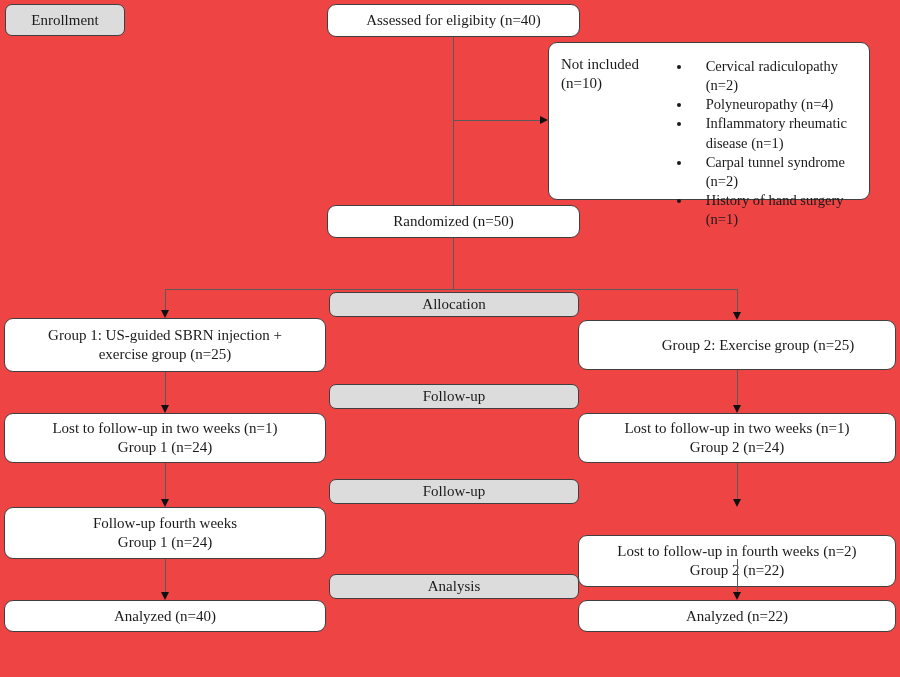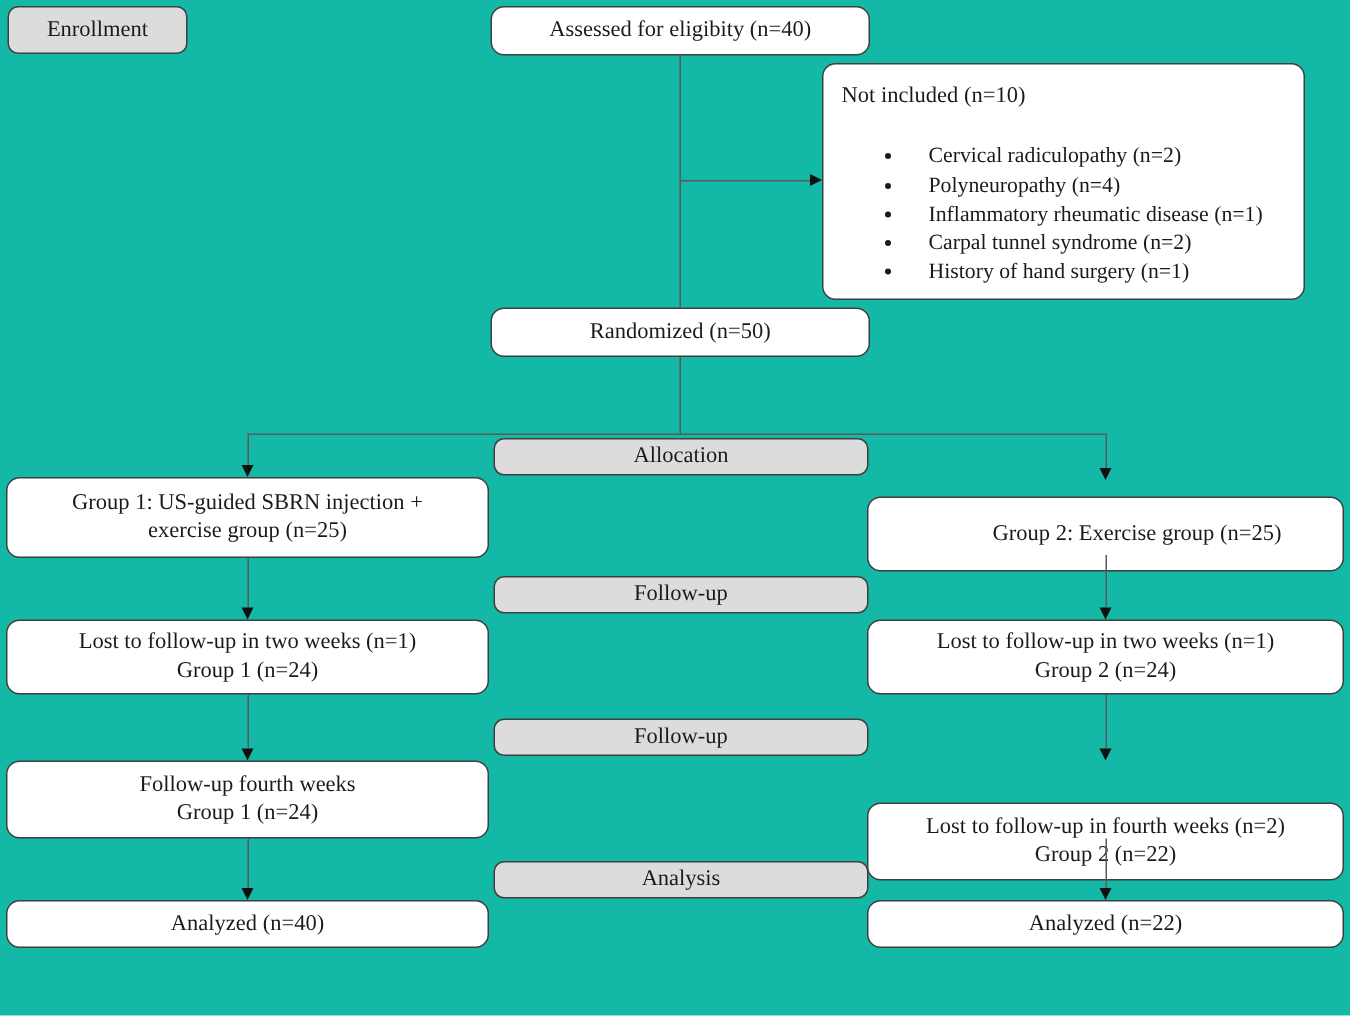--- a/index.html
+++ b/index.html
@@ -11,21 +11,21 @@
   }
   *{box-sizing:border-box;margin:0;padding:0;}
   html,body{background:#ffffff;}
   body{
     font-family:"Liberation Serif","DejaVu Serif",serif;
     color:var(--text_color);
   }
   .canvas{
     position:relative;
     width:900px;height:677px;
-    background:#14b8a6;
+    background:#ef4444;
     overflow:hidden;
   }
   .box{
     position:absolute;
     border:1px solid var(--box_border);
     border-radius:9px;
     background:#ffffff;
     display:flex;
     align-items:center;
     justify-content:center;
@@ -43,21 +43,20 @@
     display:flex;
     align-items:center;
     justify-content:center;
     text-align:center;
     font-size:15px;
   }
   .box.left-align{
     align-items:flex-start;
     justify-content:space-between;
     text-align:left;
-    flex-direction:column;
     padding:12px 10px 8px 12px;
     white-space:normal;
   }
   .box.left-align ul{
     list-style:disc;
     margin-top:2px;
     padding-left:44px;
   }
   .box.left-align li{
     font-size:14.5px;
@@ -108,21 +107,21 @@
         <li>Inflammatory rheumatic disease (n=1)</li>
         <li>Carpal tunnel syndrome (n=2)</li>
         <li>History of hand surgery (n=1)</li>
       </ul>
   </div>
 
   <div class="box" style="left:327px;top:205px;width:253px;height:33px;">Randomized (n=50)</div>
 
   <div class="box" style="left:4px;top:318px;width:322px;height:54px;">Group 1: US-guided SBRN injection +
 exercise group (n=25)</div>
-  <div class="box" style="left:578px;top:331px;width:318px;height:50px;padding-left:48px;">Group 2: Exercise group (n=25)</div>
+  <div class="box" style="left:578px;top:320px;width:318px;height:50px;padding-left:48px;">Group 2: Exercise group (n=25)</div>
 
   <div class="box" style="left:4px;top:413px;width:322px;height:50px;">Lost to follow-up in two weeks (n=1)
 Group 1 (n=24)</div>
   <div class="box" style="left:578px;top:413px;width:318px;height:50px;">Lost to follow-up in two weeks (n=1)
 Group 2 (n=24)</div>
 
   <div class="box" style="left:4px;top:507px;width:322px;height:52px;">Follow-up fourth weeks
 Group 1 (n=24)</div>
   <div class="box" style="left:578px;top:535px;width:318px;height:52px;">Lost to follow-up in fourth weeks (n=2)
 Group 2 (n=22)</div>

